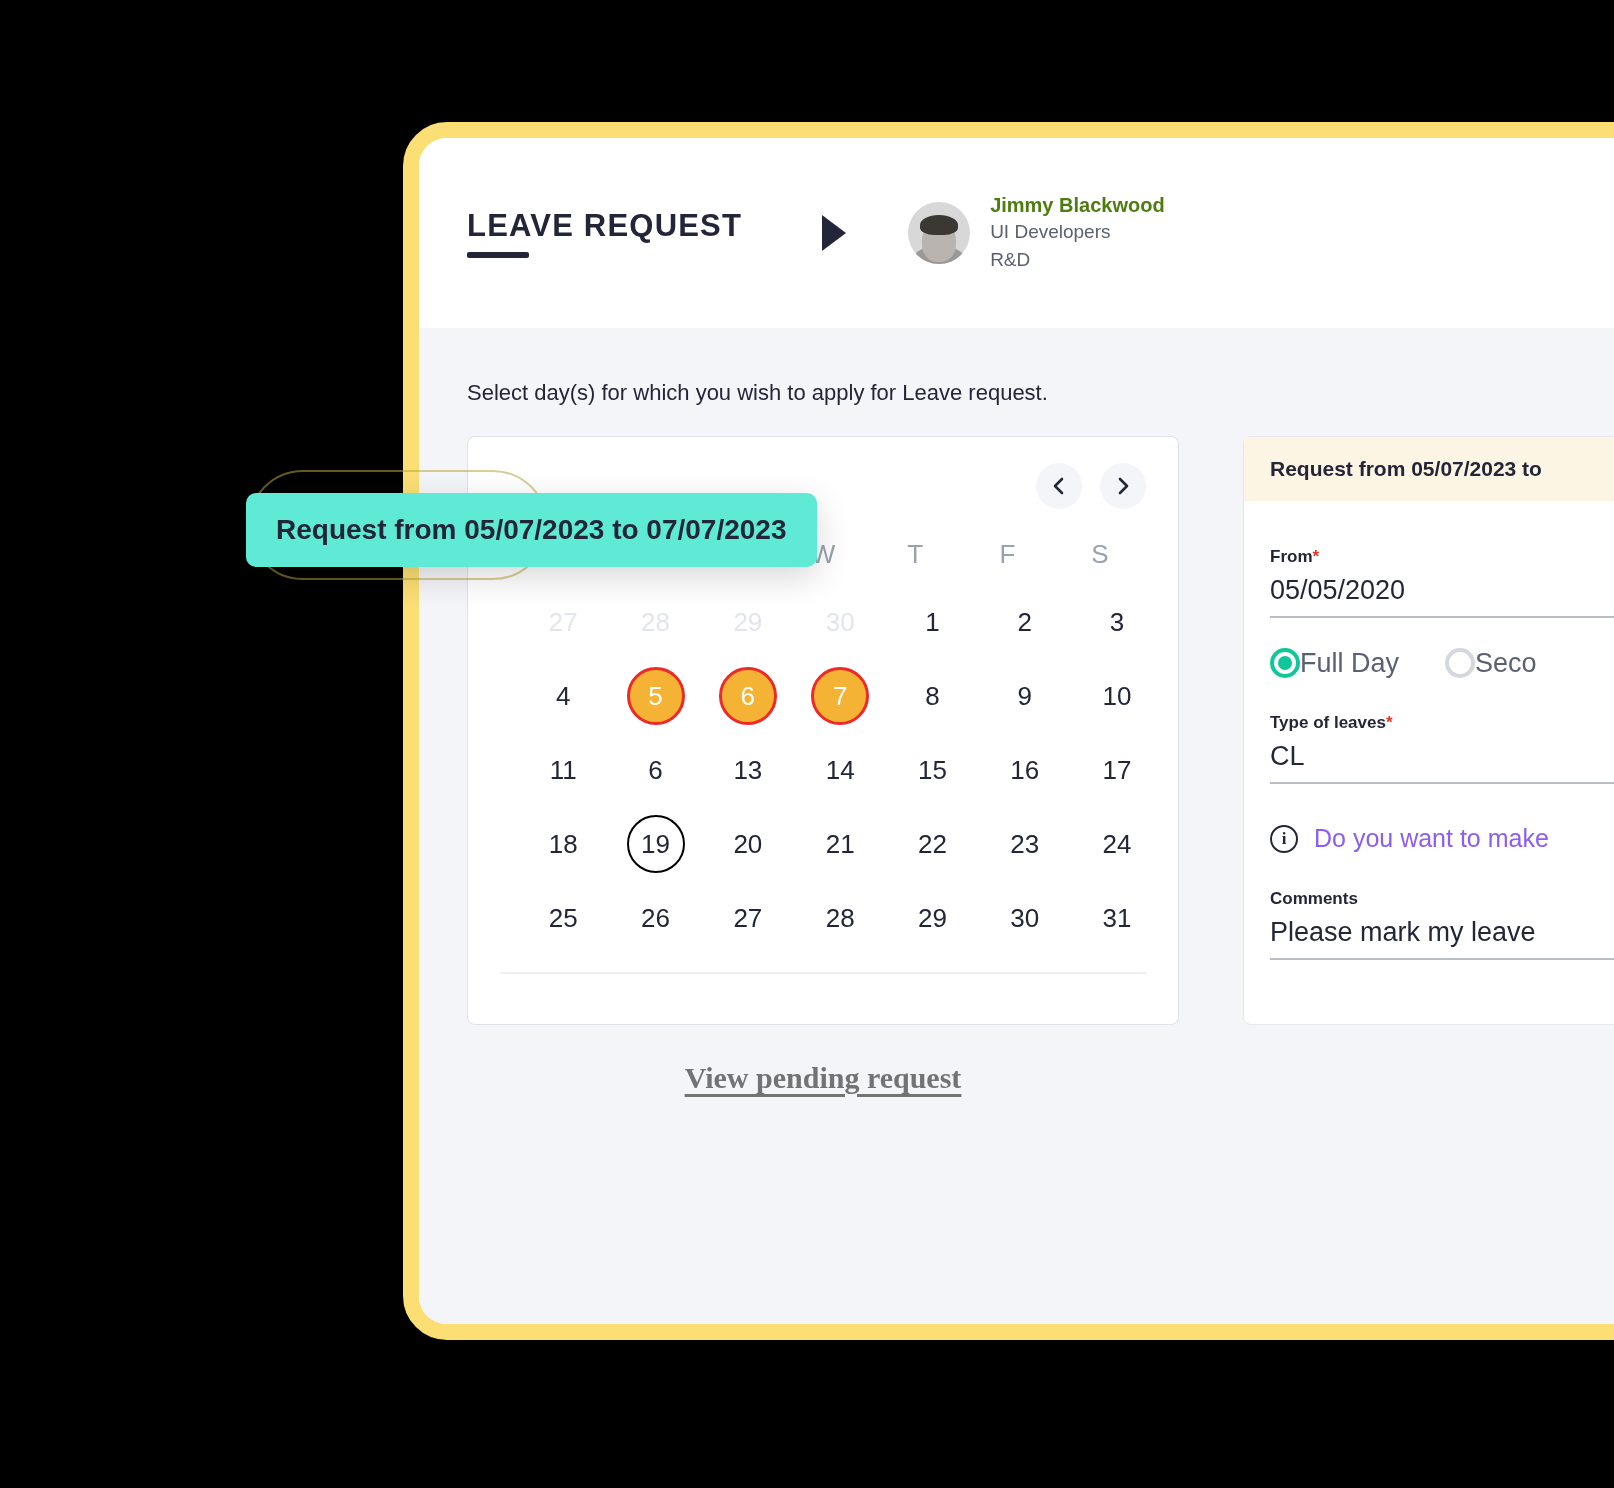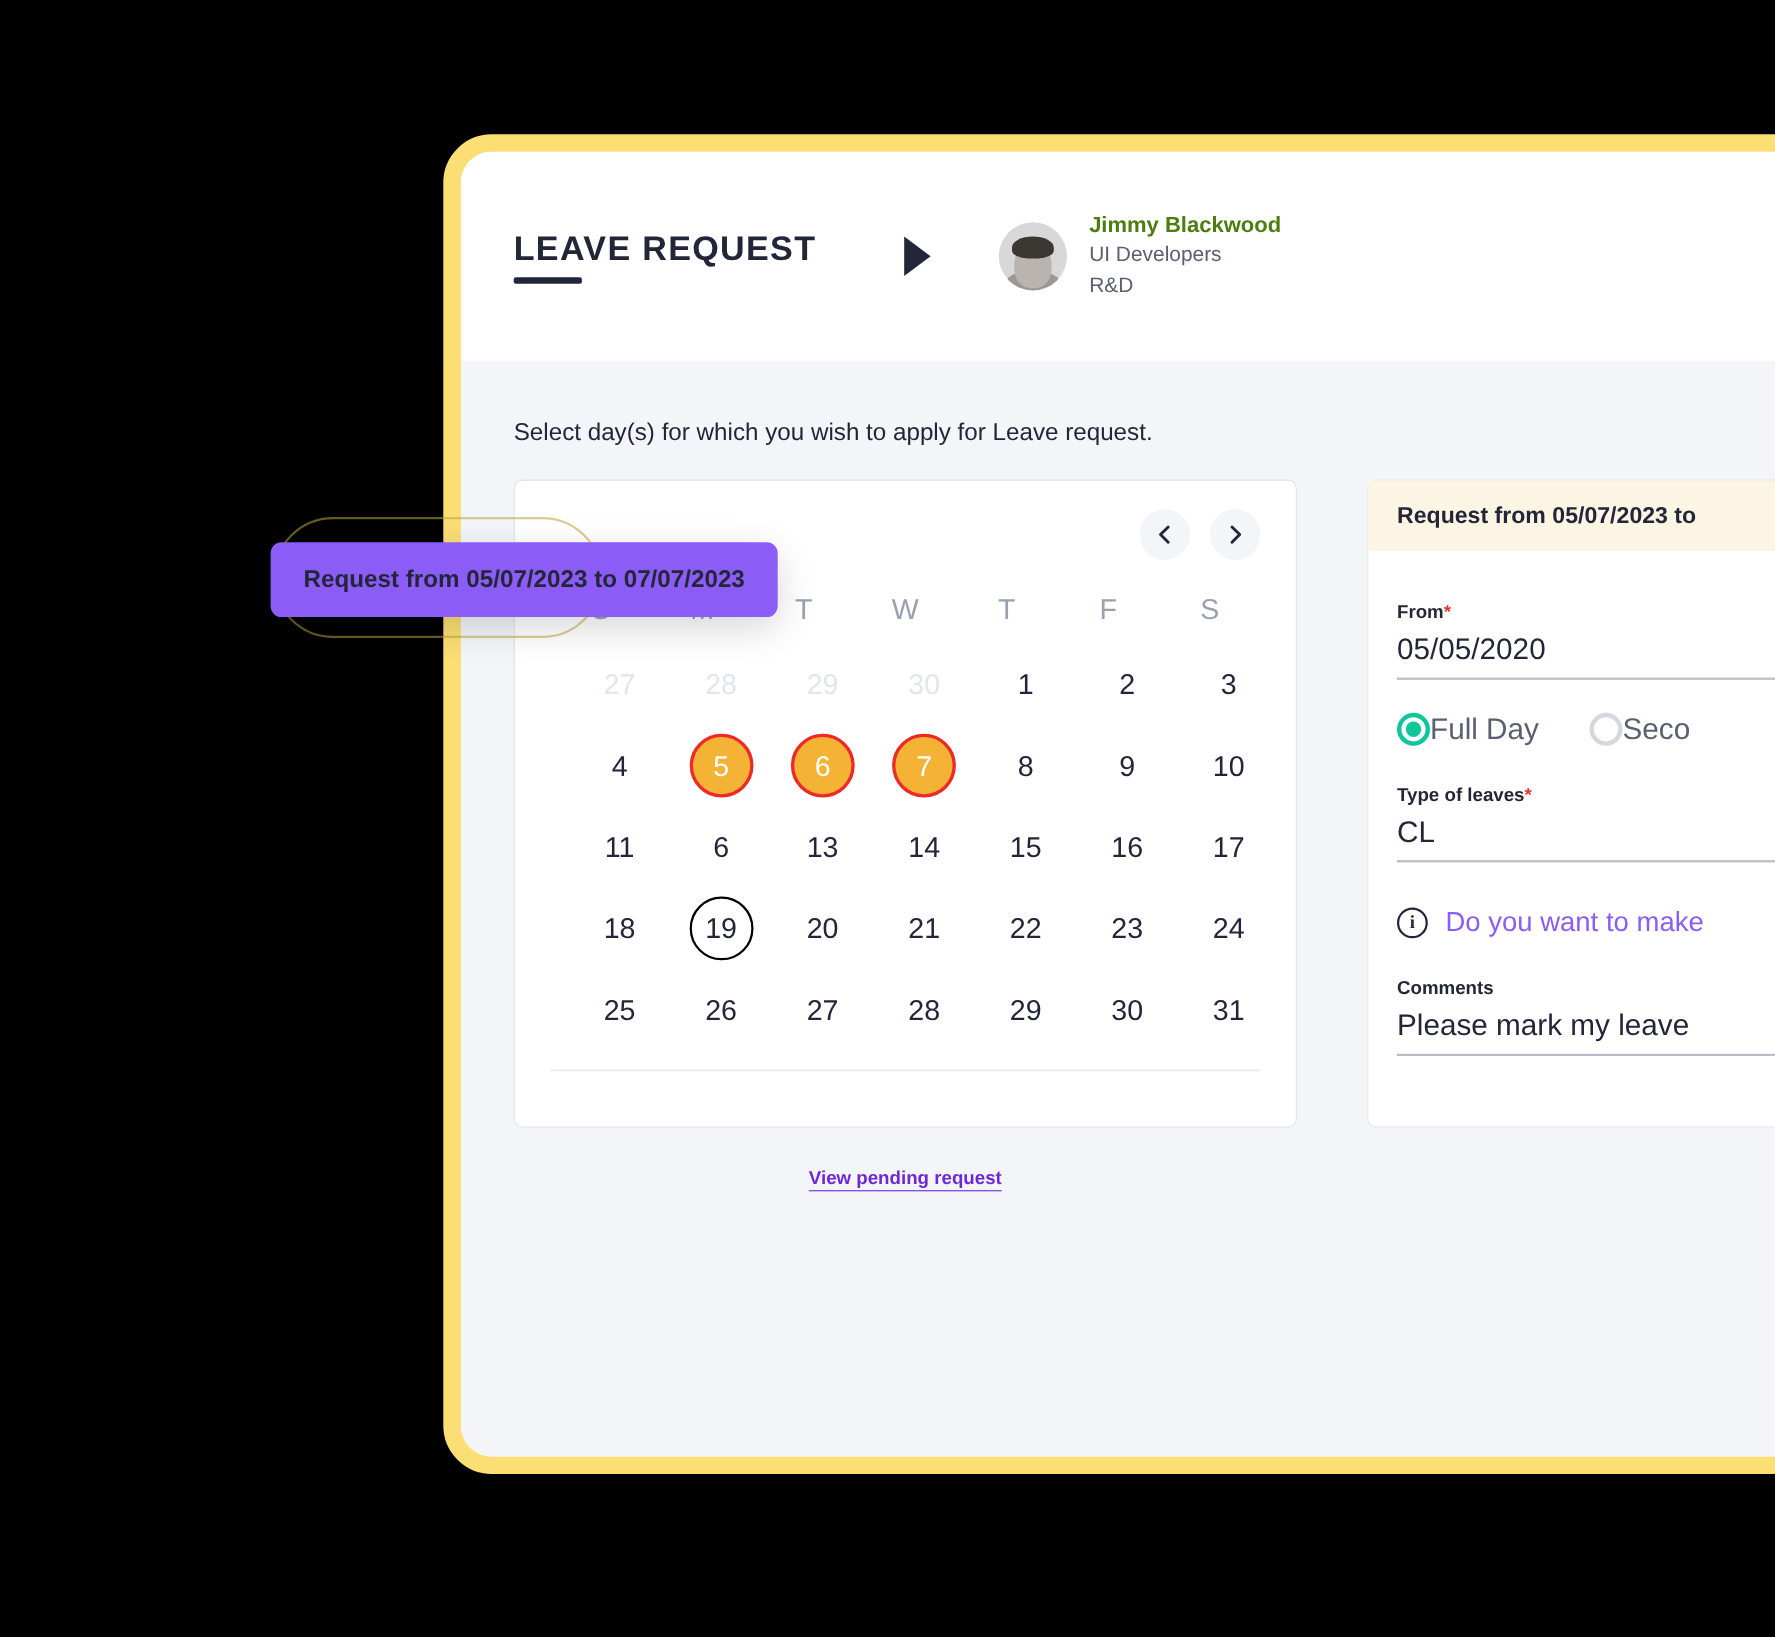--- a/index.html
+++ b/index.html
@@ -199,33 +199,34 @@
   .info-text { font-size: 25px; color: #8b5cf6; white-space: nowrap; }
 
   
   .link-row {
     margin-top: 36px;
     width: 712px;
     margin-left: 48px;
     text-align: center;
   }
   .pending-link {
-    font-size: 17px; font-weight: 700; color: #6d28d9;
+    font-size: 30px; font-weight: 700; color: #737373;
     text-decoration: underline; text-underline-offset: 6px;
     cursor: pointer;
+    font-family: Liberation Serif, serif;
   }
 
   
   .tooltip {
     position: absolute;
     left: 246px; top: 493px;
-    background: #8b5cf6;
+    background: #5eead4;
     border-radius: 10px;
     padding: 21px 30px;
-    font-size: 22px; font-weight: 700; color: #232639;
+    font-size: 28px; font-weight: 700; color: #232639;
     box-shadow: 0 10px 34px rgba(0,0,0,0.16);
     white-space: nowrap;
     z-index: 40;
   }
   .tooltip-ring {
     position: absolute;
     left: 248px; top: 470px;
     width: 300px; height: 110px;
     border-radius: 55px;
     border: 2px solid rgba(190,165,60,0.55);

